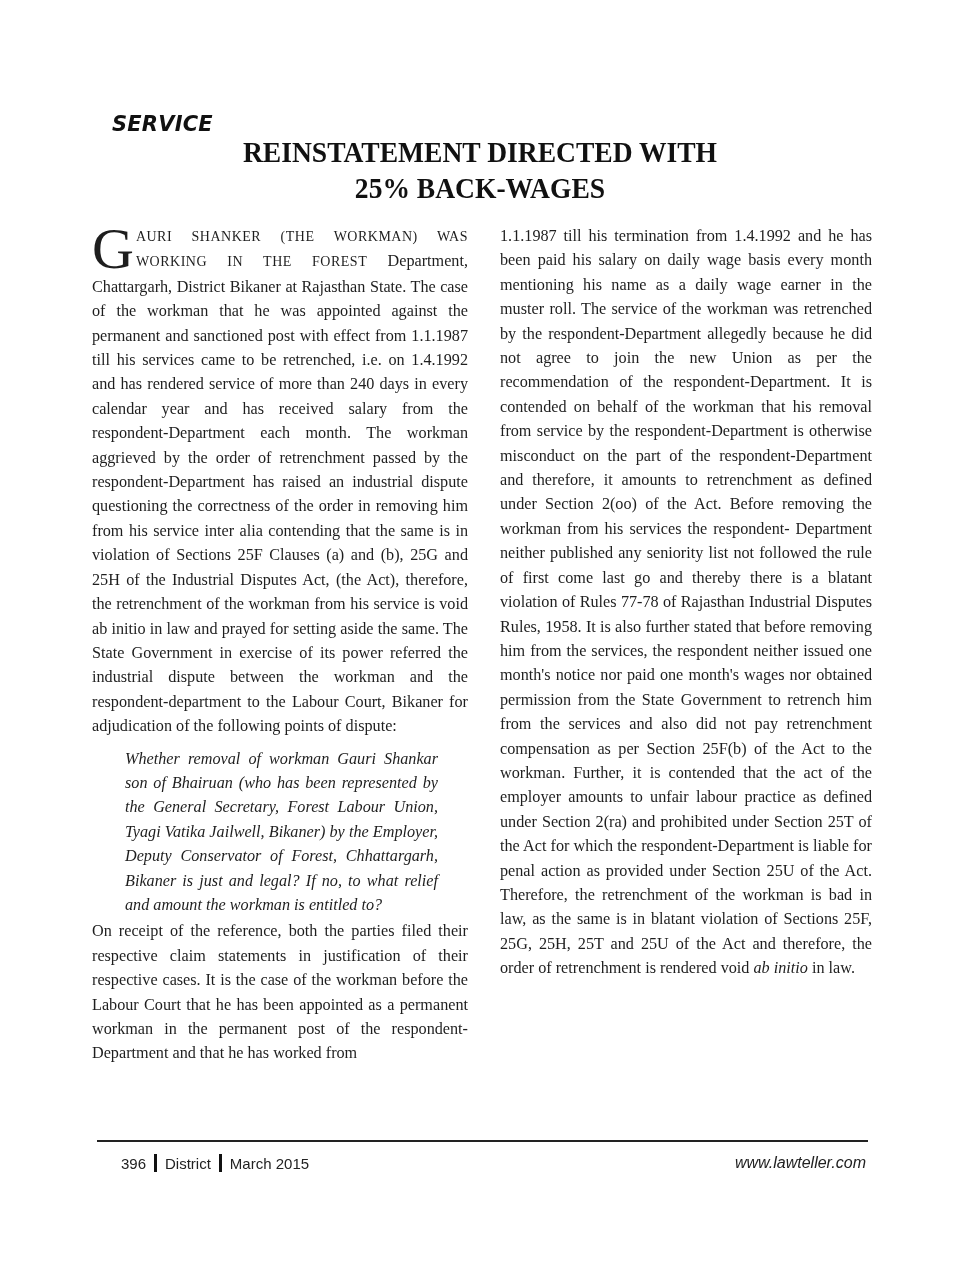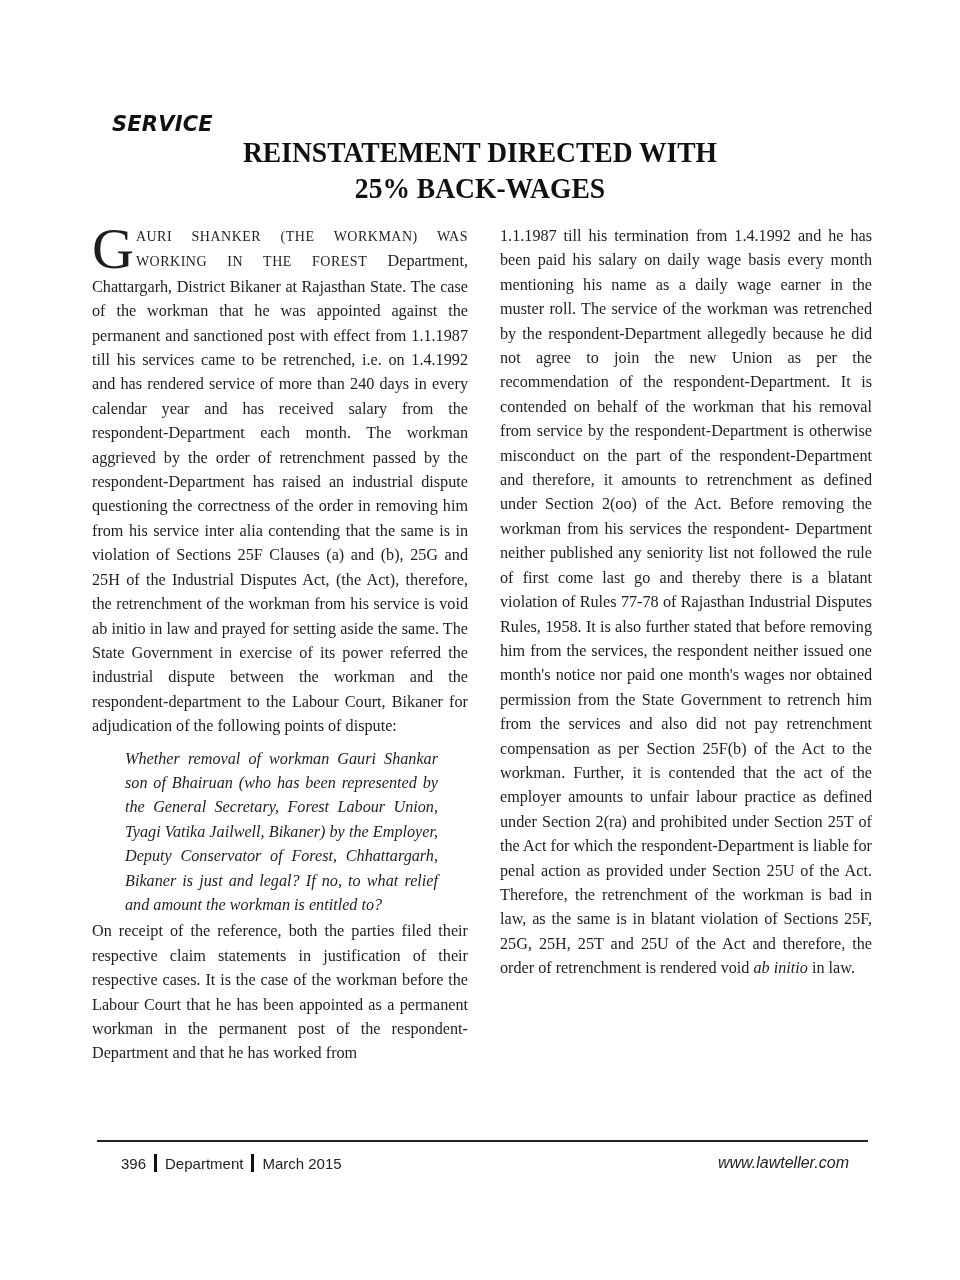--- a/index.html
+++ b/index.html
@@ -31,21 +31,21 @@
   .gap { margin-top: 8px !important; }
   .footer-rule {
     position: absolute; left: 97px; top: 1140px; width: 771px; height: 2px; background: #222;
   }
   .footer {
     position: absolute; top: 1154px; left: 97px; width: 771px;
     font-family: "Liberation Sans", sans-serif; font-size: 15px; color: #222;
   }
   .footer .left { position: absolute; left: 0; top: 0; display: flex; align-items: flex-end; margin-left: 24px; }
   .footer .bar { display: inline-block; width: 3px; height: 18px; background: #111; margin: 0 8px; }
-  .footer .right { position: absolute; right: 19px; top: 0; font-style: italic; font-size: 16px; }
+  .footer .right { position: absolute; right: 2px; top: 0; font-style: italic; font-size: 16px; }
 </style>
 </head>
 <body>
 
 <div class="section-label">SERVICE</div>
 
 <div class="title">
   <div>REINSTATEMENT DIRECTED WITH</div>
   <div>25% BACK-WAGES</div>
 </div>
@@ -58,18 +58,18 @@
 
 <div class="col col-right">
   <p><span>1.1.1987 till his termination from 1.4.1992 and he has been paid his salary on daily wage basis every month mentioning his name as a daily wage earner in the muster roll. The service of the workman was retrenched by the respondent-Department allegedly because he did not agree to join the new Union as per the recommendation of the respondent-Department. It is contended on behalf of the workman that his removal from service by the respondent-Department is otherwise misconduct on the part of the respondent-Department and therefore, it amounts to retrenchment as defined under Section 2(oo) of the Act. Before removing the workman from his services the respondent- Department neither published any seniority list not followed the rule of first come last go and thereby there is a blatant violation of Rules 77-78 of Rajasthan Industrial Disputes Rules, 1958. It is also further stated that before removing him from the services, the respondent neither issued one month's notice nor paid one month's wages nor obtained permission from the State Government to retrench him from the services and also did not pay retrenchment compensation as per Section 25F(b) of the Act to the workman. Further, it is contended that the act of the employer amounts to unfair labour practice as defined under Section 2(ra) and prohibited under Section 25T of the Act for which the respondent-Department is liable for penal action as provided under Section 25U of the Act. Therefore, the retrenchment of the workman is bad in law, as the same is in blatant violation of Sections 25F, 25G, 25H, 25T and 25U of the Act and therefore, the order of retrenchment is rendered void </span><em>ab initio</em><span> in law.</span></p>
 </div>
 
 <div class="footer-rule"></div>
 <div class="footer">
   <div class="left">
     <span>396</span>
     <span class="bar"></span>
-    <span>Department</span>
+    <span>District</span>
     <span class="bar"></span>
     <span>March 2015</span>
   </div>
   <div class="right">www.lawteller.com</div>
 </div>
 
 </body></html>

